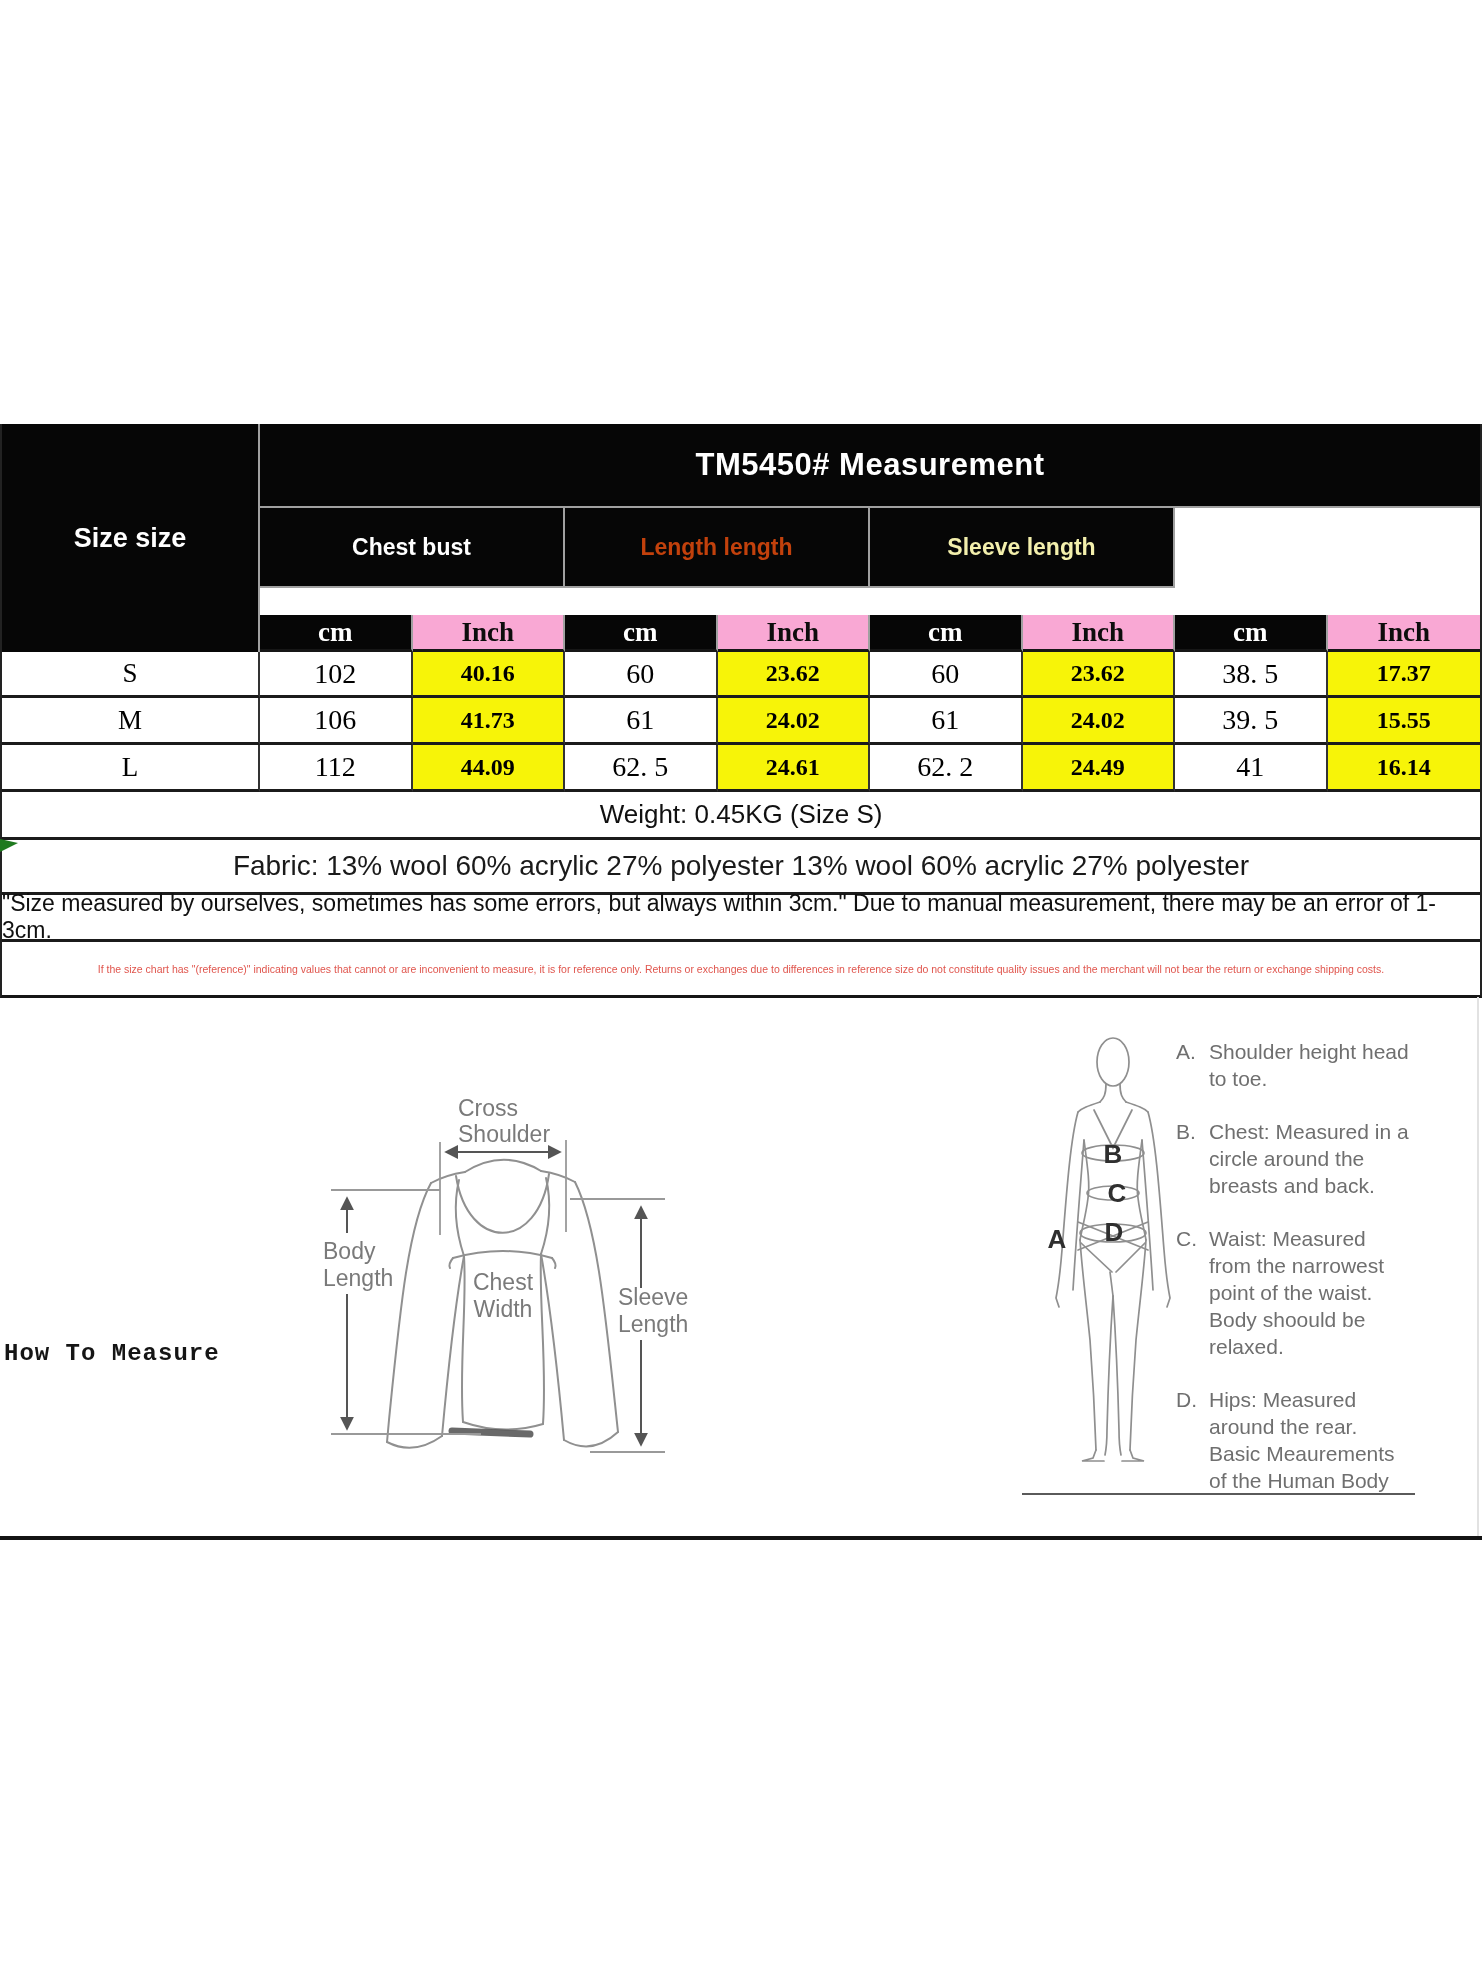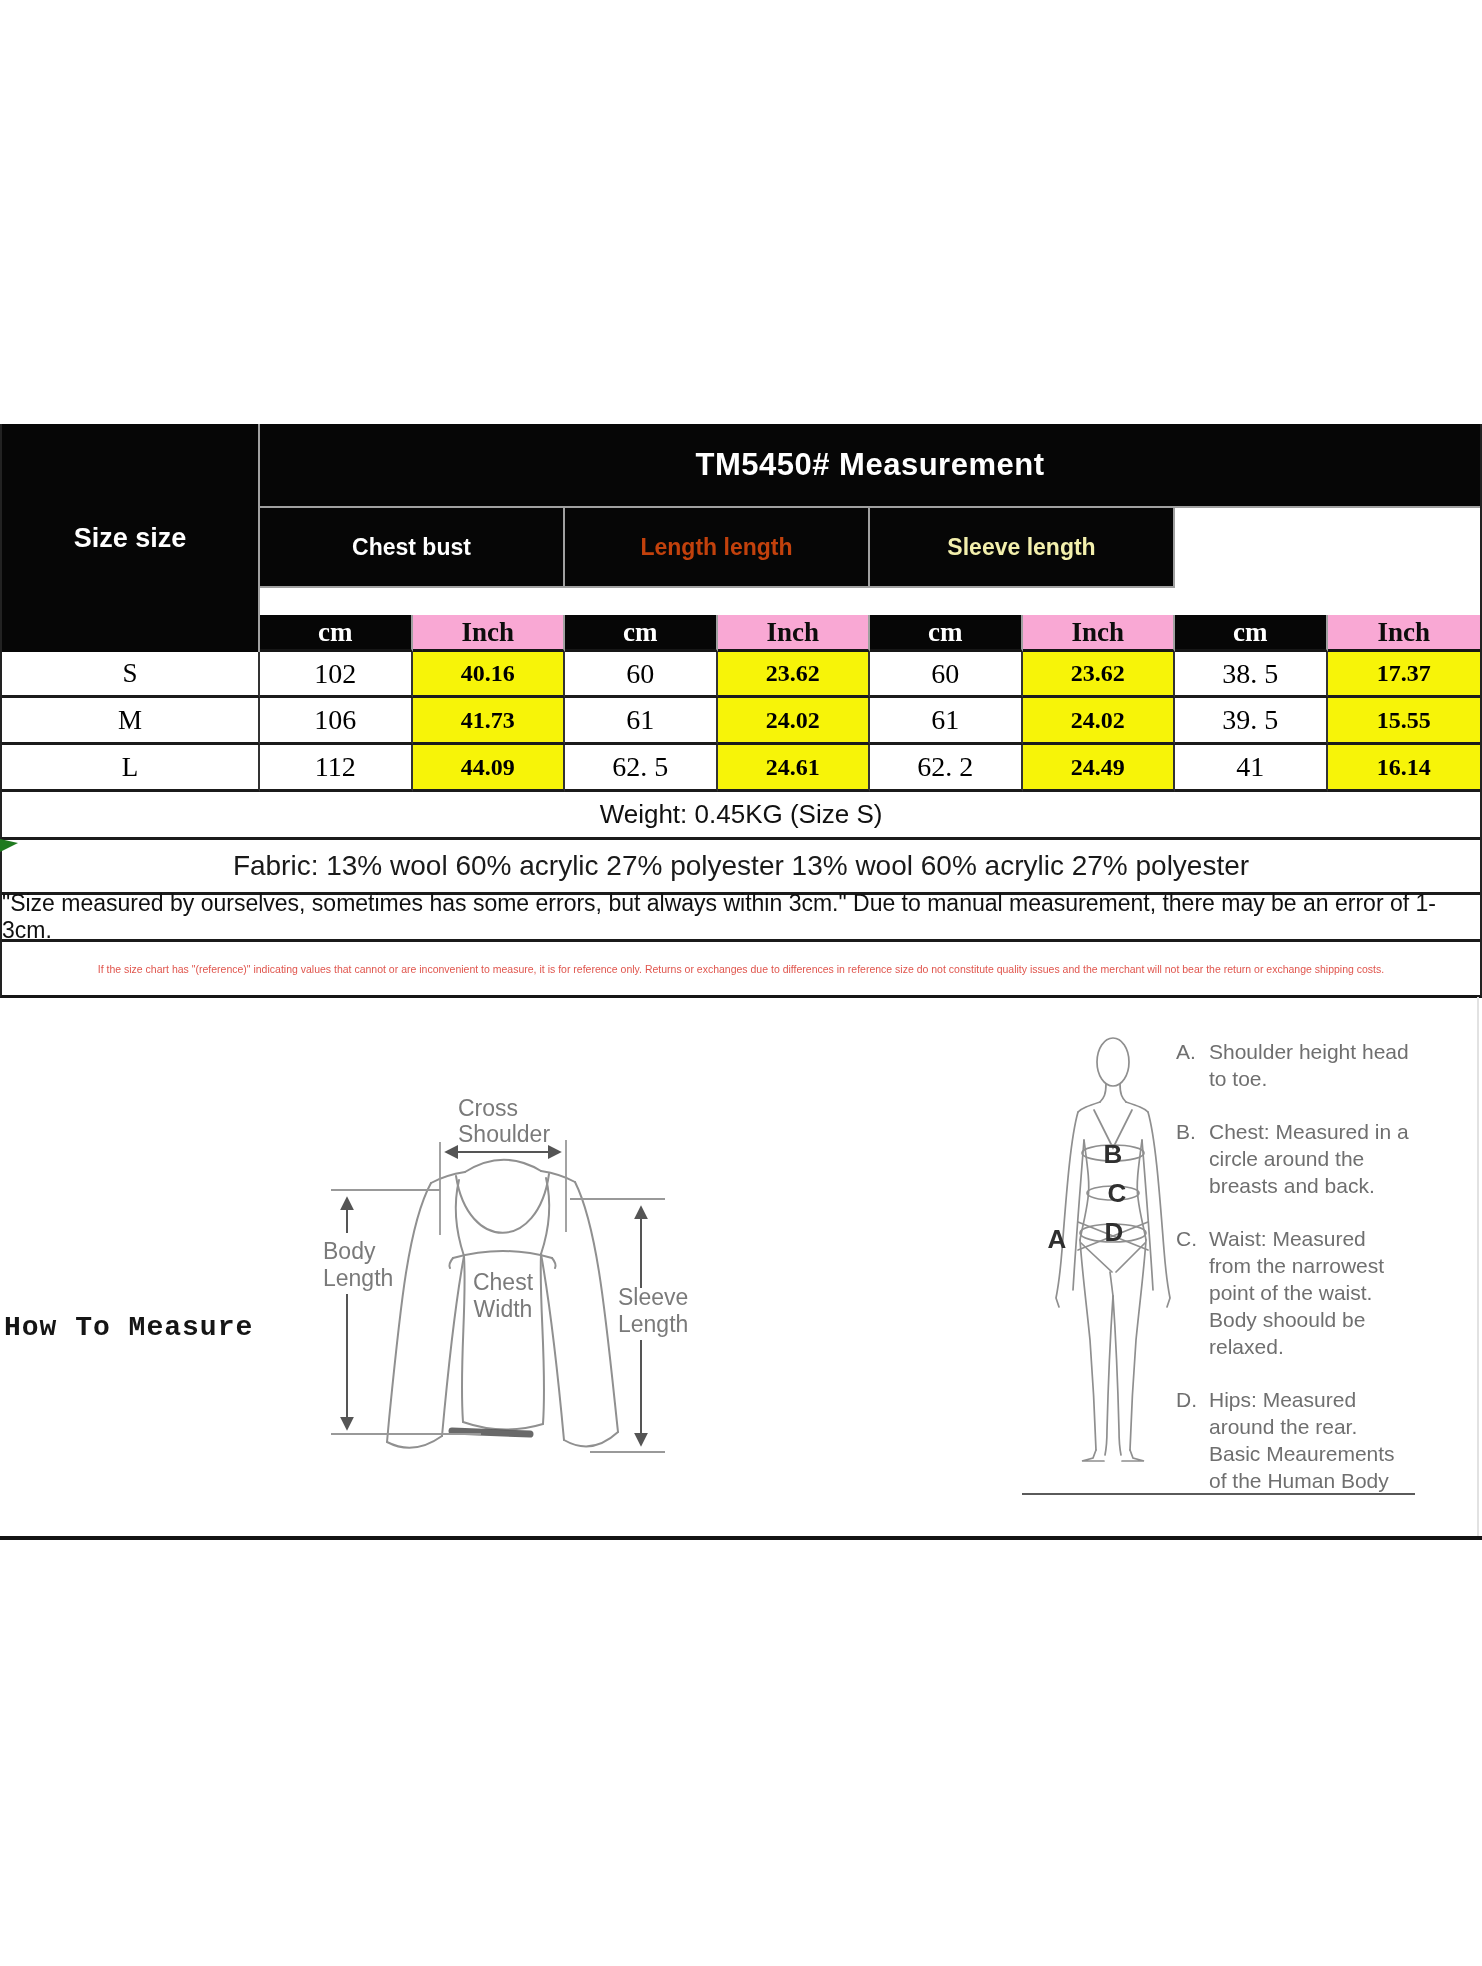--- a/index.html
+++ b/index.html
@@ -41,22 +41,22 @@
   .r3{grid-row:3}.r4{grid-row:4}.r5{grid-row:5}.r6{grid-row:6}
 
   .span { grid-column:1/10; display:flex; align-items:center; justify-content:center;
           background:#fff; border-bottom:3px solid #1b1b1b; }
   .weight { grid-row:7; font-size:26px; color:#101010; }
   .fabric { grid-row:8; font-size:28px; color:#1a1a1a; }
   .note   { grid-row:9; font-size:23px; color:#101010; }
   .redrow { grid-row:10; font-size:10.5px; color:#e0554d; border-bottom:none; }
 
   
-  .h2m-heading { position:absolute; left:4px; top:1312px;
-                 font-family:"Liberation Mono", monospace; font-size:28px; font-weight:600;
+  .h2m-heading { position:absolute; left:4px; top:1340px;
+                 font-family:"Liberation Mono", monospace; font-size:24px; font-weight:600;
                  color:#151515; letter-spacing:1px; white-space:nowrap; }
   .measure-svg { position:absolute; left:0; top:995px; }
   .guide { position:absolute; left:1176px; top:1038px; width:300px;
            color:#6f6f6f; font-size:21px; line-height:27px; }
   .g-item { display:flex; margin-bottom:26px; }
   .g-marker { width:33px; flex:none; }
   .g-lines { flex:1; }
   .g-line { display:block; }
   .underline-rule { position:absolute; left:1022px; top:1493px; width:393px; height:2px; background:#5a5a5a; }
   .bottom-rule { position:absolute; left:0; top:1536px; width:1482px; height:4px; background:#141414; }

